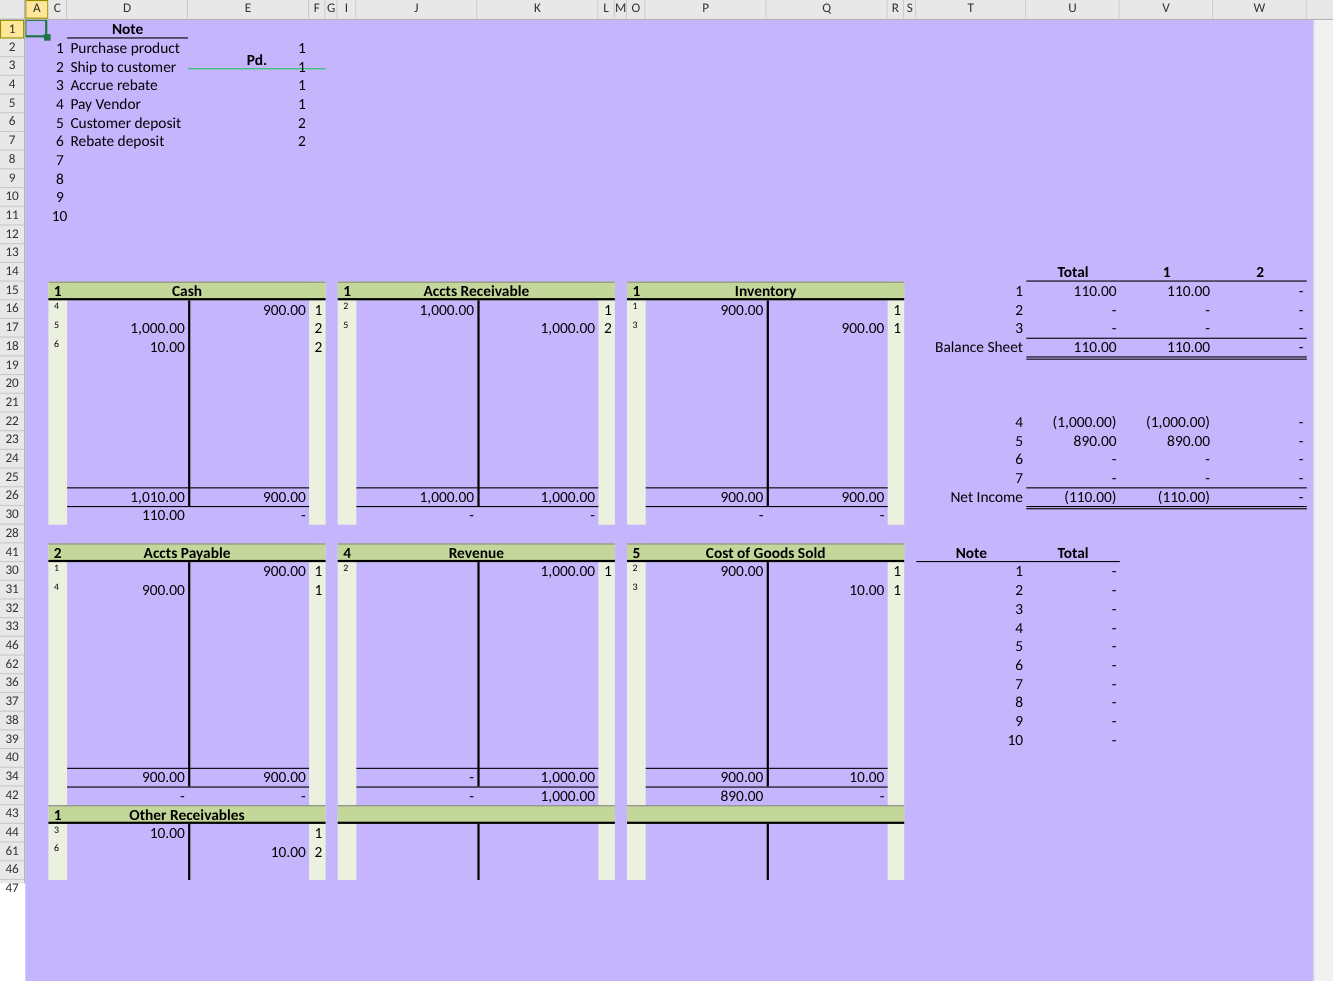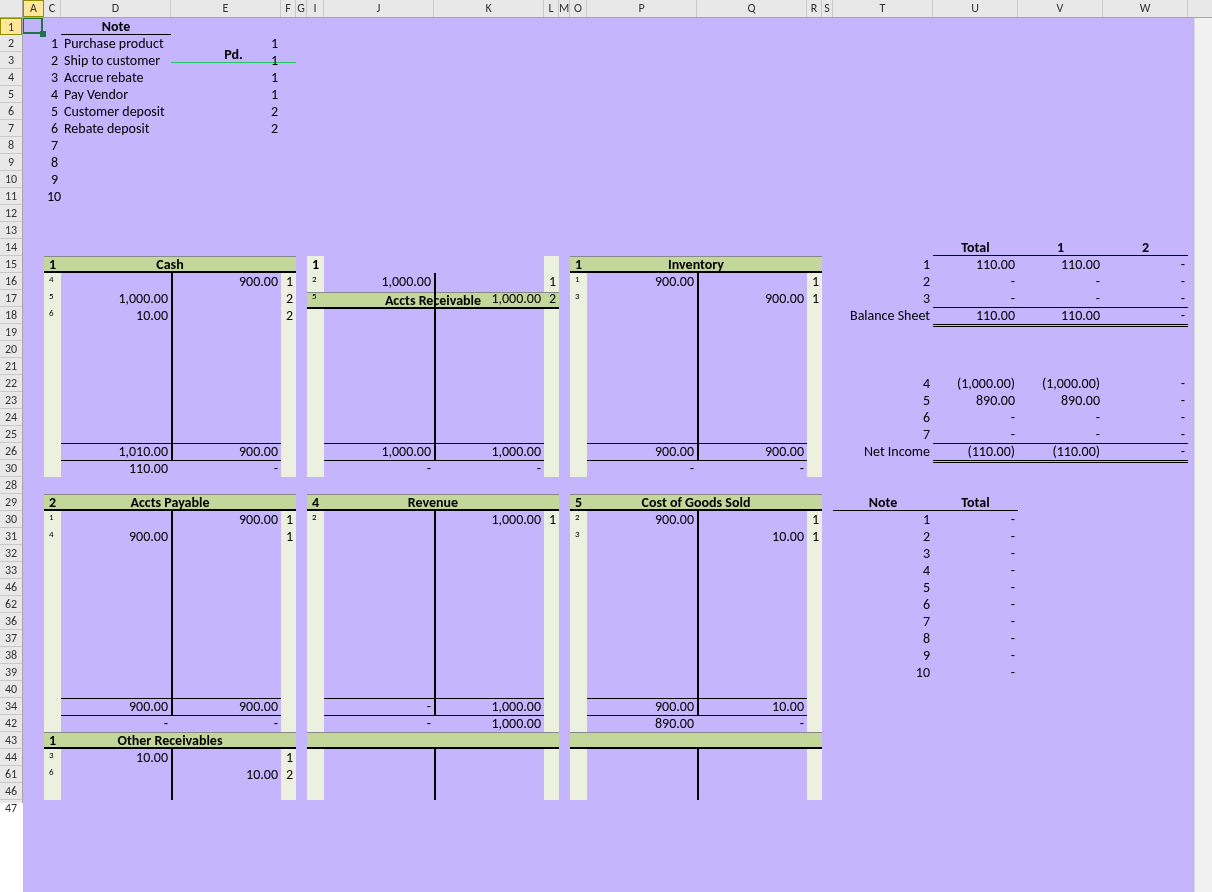--- a/index.html
+++ b/index.html
@@ -97,21 +97,21 @@
     <div>19</div>
     <div>20</div>
     <div>21</div>
     <div>22</div>
     <div>23</div>
     <div>24</div>
     <div>25</div>
     <div>26</div>
     <div>30</div>
     <div>28</div>
-    <div>29</div>
+    <div>41</div>
     <div>30</div>
     <div>31</div>
     <div>32</div>
     <div>33</div>
     <div>46</div>
     <div>62</div>
     <div>36</div>
     <div>37</div>
     <div>38</div>
     <div>39</div>
@@ -181,21 +181,21 @@
     <div class="cell r" style="left: 148px; top: 289px; width: 110px;"></div>
     <div class="cell" style="left: 260px; top: 289px; width: 13px;">2</div>
     <div class="rule1" style="left: 38px; top: 425px; width: 220px;"></div>
     <div class="cell r" style="left: 38px; top: 425px; width: 110px;">1,010.00</div>
     <div class="cell r" style="left: 148px; top: 425px; width: 110px;">900.00</div>
     <div class="rule1" style="left: 38px; top: 442px; width: 220px;"></div>
     <div class="cell r" style="left: 38px; top: 442px; width: 110px;">110.00</div>
     <div class="cell r" style="left: 148px; top: 442px; width: 110px;">-</div>
     <div class="band" style="left: 284px; top: 238px; width: 17px; height: 221px;"></div>
     <div class="band" style="left: 521px; top: 238px; width: 15px; height: 221px;"></div>
-    <div class="hdrbar" style="left: 284px; top: 238px; width: 252px; margin-top: 36px;">Accts Receivable</div>
+    <div class="hdrbar" style="left: 284px; top: 238px; width: 252px;">Accts Receivable</div>
     <div class="cell b" style="left: 284px; top: 238px; width: 17px; text-align: center;">1</div>
     <div class="vline" style="left: 411px; top: 255px; height: 187px;"></div>
     <div class="cell small" style="left: 286px; top: 256px; width: 15px;">2</div>
     <div class="cell r" style="left: 301px; top: 255px; width: 110px;">1,000.00</div>
     <div class="cell r" style="left: 411px; top: 255px; width: 110px;"></div>
     <div class="cell" style="left: 523px; top: 255px; width: 13px;">1</div>
     <div class="cell small" style="left: 286px; top: 273px; width: 15px;">5</div>
     <div class="cell r" style="left: 301px; top: 272px; width: 110px;"></div>
     <div class="cell r" style="left: 411px; top: 272px; width: 110px;">1,000.00</div>
     <div class="cell" style="left: 523px; top: 272px; width: 13px;">2</div>

